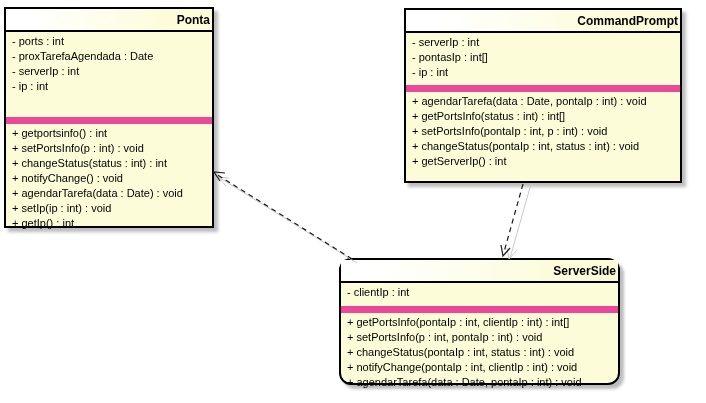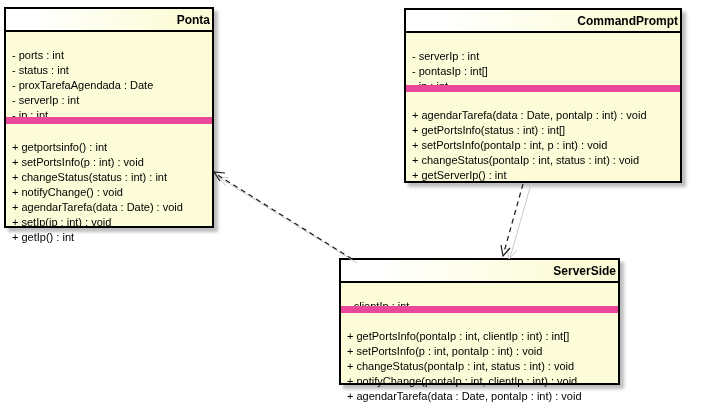--- a/index.html
+++ b/index.html
@@ -33,55 +33,54 @@
     padding: 3px 2px 2px 2px;
     line-height: 16px;
     white-space: nowrap;
     overflow: hidden;
   }
   .uml-section {
     box-sizing: border-box;
     font-size: 11px;
     line-height: 15px;
     color: #000000;
-    padding: 16px 4px 4px 6px;
+    padding: 2px 4px 4px 6px;
     white-space: nowrap;
     overflow: hidden;
   }
   .uml-section.methods {
     border-top: 7px solid #ec4899;
   }
   .uml-row { white-space: nowrap; }
 
   
   #box-ponta         { left: 4px;   top: 7px;   width: 210px; height: 221px; }
   #box-ponta .attrs  { height: 85px; }
   #box-commandprompt { left: 404px; top: 8px;   width: 278px; height: 175px; }
   #box-commandprompt .attrs { height: 52px; }
-  #box-serverside    { left: 339px; top: 258px; width: 281px; height: 127px; }
+  #box-serverside    { left: 339px; top: 258px; width: 281px; height: 127px; border-radius: 12px; }
   #box-serverside .attrs { height: 23px; }
 
   #arrow-layer {
     position: absolute;
     left: 0; top: 0;
     width: 706px;
     height: 403px;
     pointer-events: none;
   }
 </style>
 </head>
 <body>
 
 <div id="canvas">
 
   <div class="uml-class" id="box-ponta">
     <div class="uml-title">Ponta</div>
     <div class="uml-section attrs">
         <div class="uml-row">- ports : int</div>
-        <div class="uml-row">- status : int</div>
         <div class="uml-row">- proxTarefaAgendada : Date</div>
         <div class="uml-row">- serverIp : int</div>
         <div class="uml-row">- ip : int</div>
       </div>
     <div class="uml-section methods">
         <div class="uml-row">+ getportsinfo() : int</div>
         <div class="uml-row">+ setPortsInfo(p : int) : void</div>
         <div class="uml-row">+ changeStatus(status : int) : int</div>
         <div class="uml-row">+ notifyChange() : void</div>
         <div class="uml-row">+ agendarTarefa(data : Date) : void</div>

